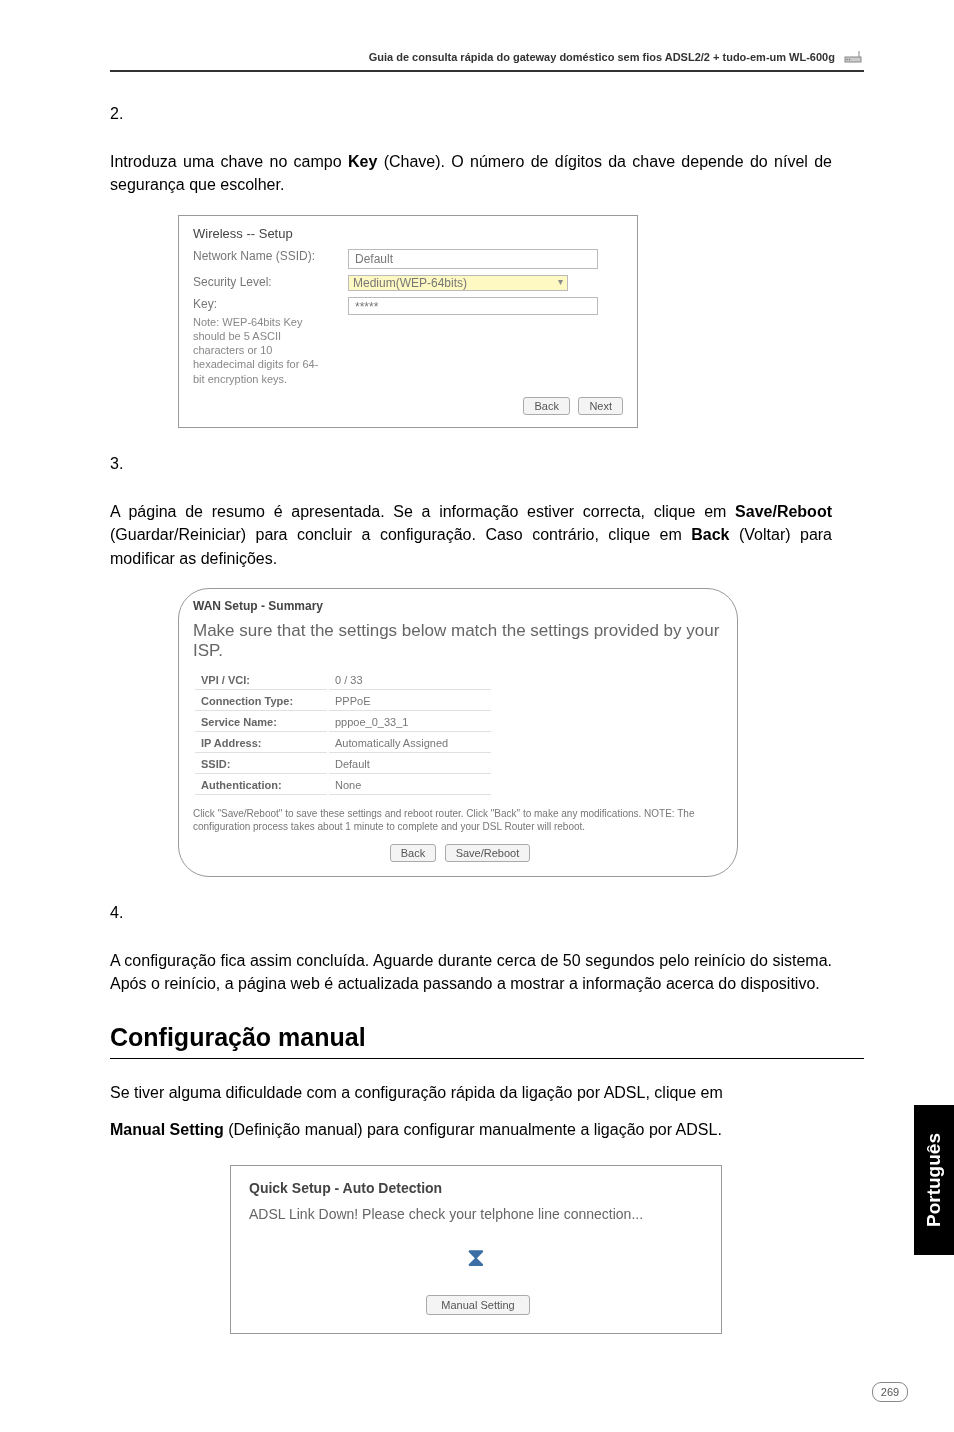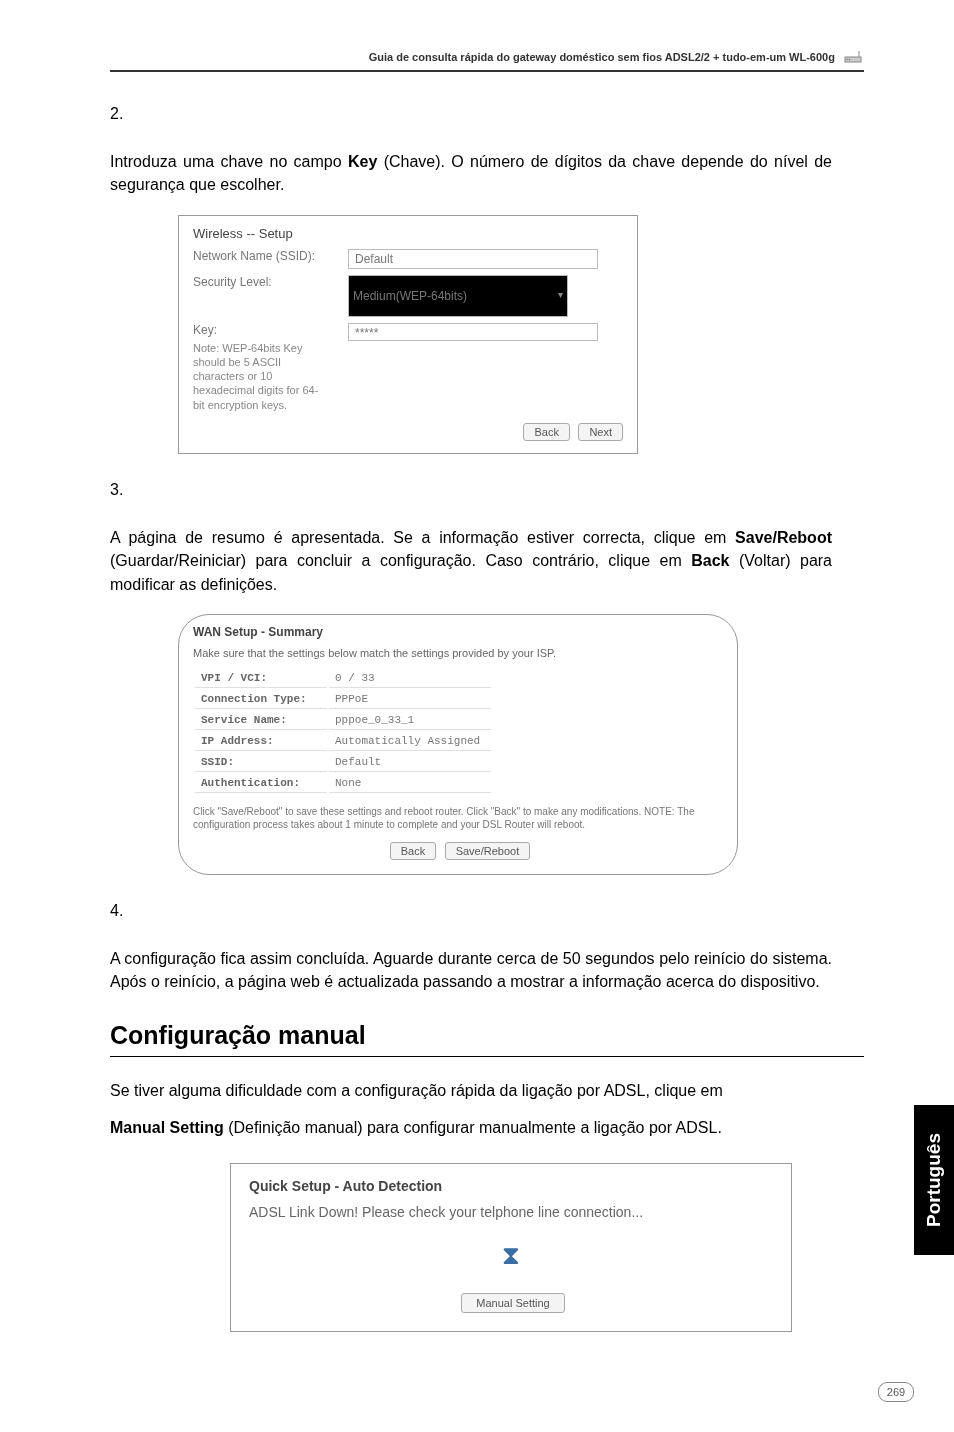--- a/index.html
+++ b/index.html
@@ -74,23 +74,23 @@
   .ss-input {
     border: 1px solid #bbb;
     padding: 2px 6px;
     font-size: 12px;
     background: #fff;
     color: #777;
     box-sizing: border-box;
   }
   .ss-select {
     border: 1px solid #bbb;
-    padding: 13px 4px;
+    padding: 0 4px;
     font-size: 12px;
-    background: #000000;
+    background: #fef9c3;
     width: 210px;
     display: flex;
     justify-content: space-between;
     align-items: flex-start;
     color: #777;
   }
   .ss-note {
     font-size: 11px;
     color: #888;
     line-height: 1.3;
@@ -104,22 +104,22 @@
     padding: 2px 10px;
     font-size: 11px;
     background: #f4f4f4;
     color: #555;
     margin-left: 4px;
   }
   .btn-row { text-align: right; margin-top: 10px; }
 
   .ss2 { width: 560px; padding: 10px 14px 14px; border-radius: 31px; }
   .sum-title { font-size: 12px; font-weight: bold; color:#444; margin-bottom: 8px; }
-  .sum-desc { font-size: 11px; color:#666; margin-bottom: 8px; }
-  .sum-table { width: 300px; font-size: 11px; font-family: Liberation Mono, monospace; }
+  .sum-desc { font-size: 17px; color:#666; margin-bottom: 8px; }
+  .sum-table { width: 300px; font-size: 11px; }
   .sum-table tr td { padding: 3px 6px; border-bottom: 1px solid #e0e0e0; }
   .sum-table tr td:first-child { color:#666; font-weight: bold; width: 120px; }
   .sum-table tr td:last-child { color:#777; }
   .sum-note { font-size: 10px; color:#777; margin-top: 10px; line-height:1.3; }
   .sum-btns { text-align: center; margin-top: 10px; }
 
   h2.section-title {
     font-size: 25px;
     font-weight: bold;
     color: #000;
@@ -128,21 +128,21 @@
     padding-bottom: 6px;
   }
   .para {
     font-size: 16px;
     color: #000;
     line-height: 1.55;
     text-align: justify;
     margin: 22px 0;
   }
 
-  .ss3 { width: 562px; padding: 14px 18px 18px; margin-left: 120px; }
+  .ss3 { width: 492px; padding: 14px 18px 18px; margin-left: 120px; }
   .qs-title { font-size: 14px; font-weight: bold; color:#444; margin-bottom: 10px; }
   .qs-msg { font-size: 14px; color:#666; margin-bottom: 20px; }
   .hourglass { text-align: center; font-size: 26px; margin: 10px 0 22px; color: #3a6ea5; }
   .qs-btn-row { text-align: center; }
 
   .side-tab {
     position: absolute;
     right: 0;
     top: 1105px;
     width: 40px;
@@ -152,21 +152,21 @@
     font-weight: bold;
     font-size: 19px;
     display: flex;
     align-items: center;
     justify-content: center;
     writing-mode: vertical-rl;
     transform: rotate(180deg);
   }
   .page-num {
     position: absolute;
-    right: 40px;
+    right: 46px;
     bottom: 30px;
     width: 34px;
     height: 18px;
     border: 1px solid #888;
     border-radius: 9px;
     font-size: 11px;
     color: #555;
     text-align: center;
     line-height: 18px;
   }

